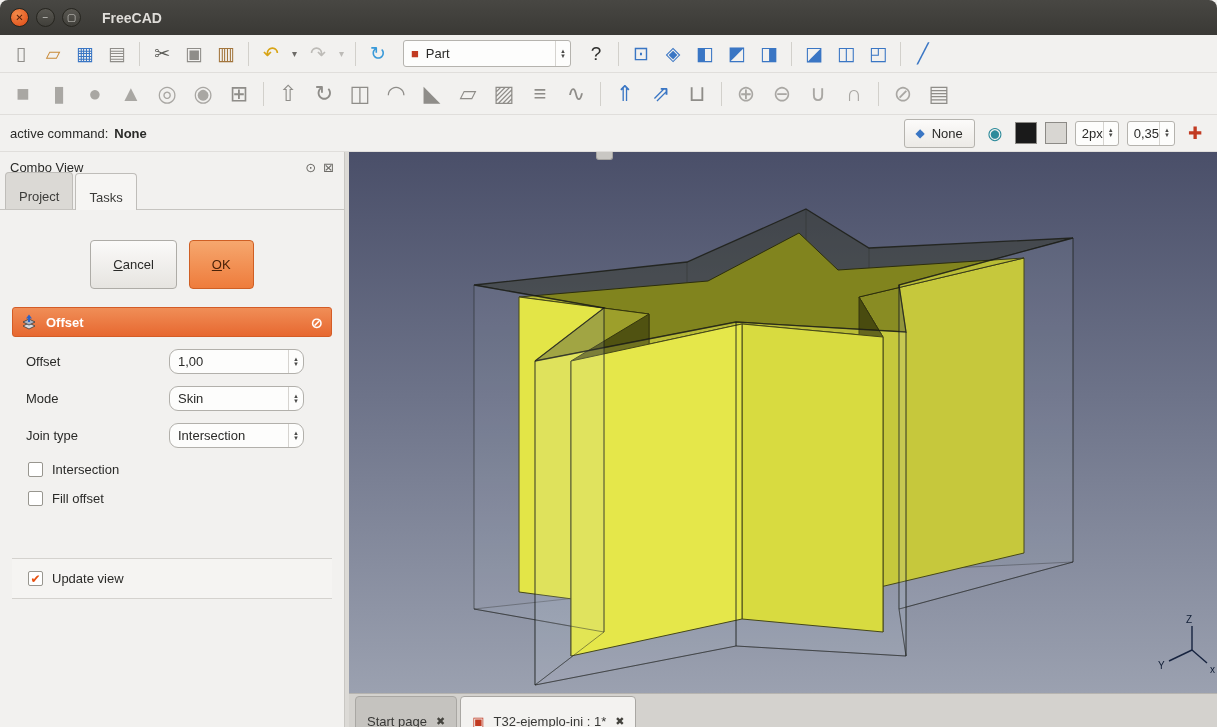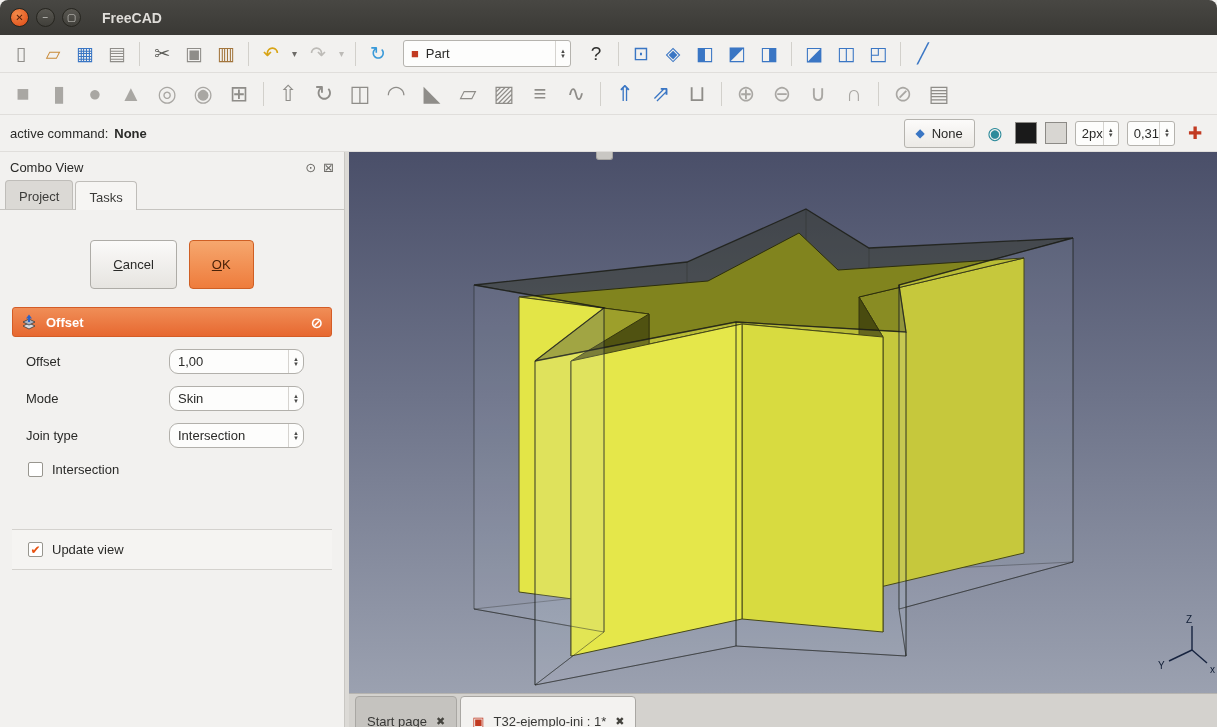--- a/index.html
+++ b/index.html
@@ -28,21 +28,21 @@
   .cmd-right{margin-left:auto;display:flex;align-items:center;gap:8px;}
   .stylebtn{display:flex;align-items:center;gap:7px;height:27px;padding:0 11px;border:1px solid #b5b3ae;border-radius:3px;background:linear-gradient(#fcfbfa,#eceae6);}
   .miniicon{width:24px;height:24px;display:flex;align-items:center;justify-content:center;font-size:17px;line-height:1;}
   .swatch{width:22px;height:22px;border:1px solid #8c8a86;box-sizing:border-box;}
   .spinsm{display:flex;align-items:center;height:25px;background:#fdfdfc;border:1px solid #b5b3ae;border-radius:3px;padding-left:6px;min-width:42px;box-sizing:border-box;}
   
   .combo-panel{position:absolute;top:152px;left:0;width:345px;bottom:0;background:#f2f1ef;border-right:1px solid #c9c7c3;box-sizing:border-box;}
   .panel-header{height:30px;display:flex;align-items:center;padding:0 10px;}
   .panel-hicons{margin-left:auto;display:flex;gap:7px;color:#6d6b67;font-size:13px;}
   .panel-tabs{display:flex;padding-left:5px;height:27px;border-bottom:1px solid #c6c4c0;align-items:flex-end;}
-  .ptab{padding:8px 13px 5px;background:#dbd9d5;border:1px solid #bfbdb9;border-bottom:none;border-radius:4px 4px 0 0;margin-right:2px;color:#3c3c3a;}
+  .ptab{padding:16px 13px 5px;background:#dbd9d5;border:1px solid #bfbdb9;border-bottom:none;border-radius:4px 4px 0 0;margin-right:2px;color:#3c3c3a;}
   .ptab.active{background:#f6f5f3;position:relative;top:1px;margin-top:47px;}
   .task-content{padding:6px 12px 0;}
   .btn-row{display:flex;gap:12px;justify-content:center;margin:24px 0 18px;}
   .btn{height:27px;padding:10px 22px;border:1px solid #aeaca7;border-radius:4px;background:linear-gradient(#fbfaf9,#e6e4e0);display:flex;align-items:center;}
   .btn.ok{background:linear-gradient(#f6a76e,#ee7c3c);border-color:#cf5f24;color:#4a2208;}
   .section-header{height:28px;background:linear-gradient(#f08e57,#e76830);border:1px solid #d45c26;border-radius:3px;display:flex;align-items:center;gap:9px;padding:0 8px;color:#ffffff;font-weight:bold;}
   .hdr-badge{margin-left:auto;font-size:15px;line-height:1;color:#ffffff;}
   .form-row{display:flex;align-items:center;margin:12px 0 12px 14px;}
   .form-row .flabel{width:143px;}
   .qspin{display:flex;align-items:center;width:135px;height:25px;background:#fdfdfc;border:1px solid #b2b0ab;border-radius:9px;padding-left:8px;box-sizing:border-box;}
@@ -163,21 +163,21 @@
       <div class="swatch" id="lineSwatch" style="background: rgb(26, 26, 26);"></div>
       <div class="swatch" id="faceSwatch" style="background: rgb(216, 214, 210);"></div>
       <div class="spinsm">
         <span>2px</span>
         <span class="arrs">
             <span>▲</span>
             <span>▼</span>
           </span>
       </div>
       <div class="spinsm">
-        <span>0,31</span>
+        <span>0,35</span>
         <span class="arrs">
             <span>▲</span>
             <span>▼</span>
           </span>
       </div>
       <div class="miniicon" style="color:#c23b22;">✚</div>
     </div>
   </div>
 
   <div class="combo-panel">
@@ -236,20 +236,24 @@
           <span>Intersection</span>
           <span class="arrs">
               <span>▲</span>
               <span>▼</span>
             </span>
         </div>
       </div>
       <div class="chk-row">
         <span class="cbox"></span>
         <span>Intersection</span>
+      </div>
+      <div class="chk-row">
+        <span class="cbox"></span>
+        <span>Fill offset</span>
       </div>
       <div class="update-group">
         <div class="chk-row">
           <span class="cbox on"></span>
           <span>Update view</span>
         </div>
       </div>
     </div>
   </div>
 

